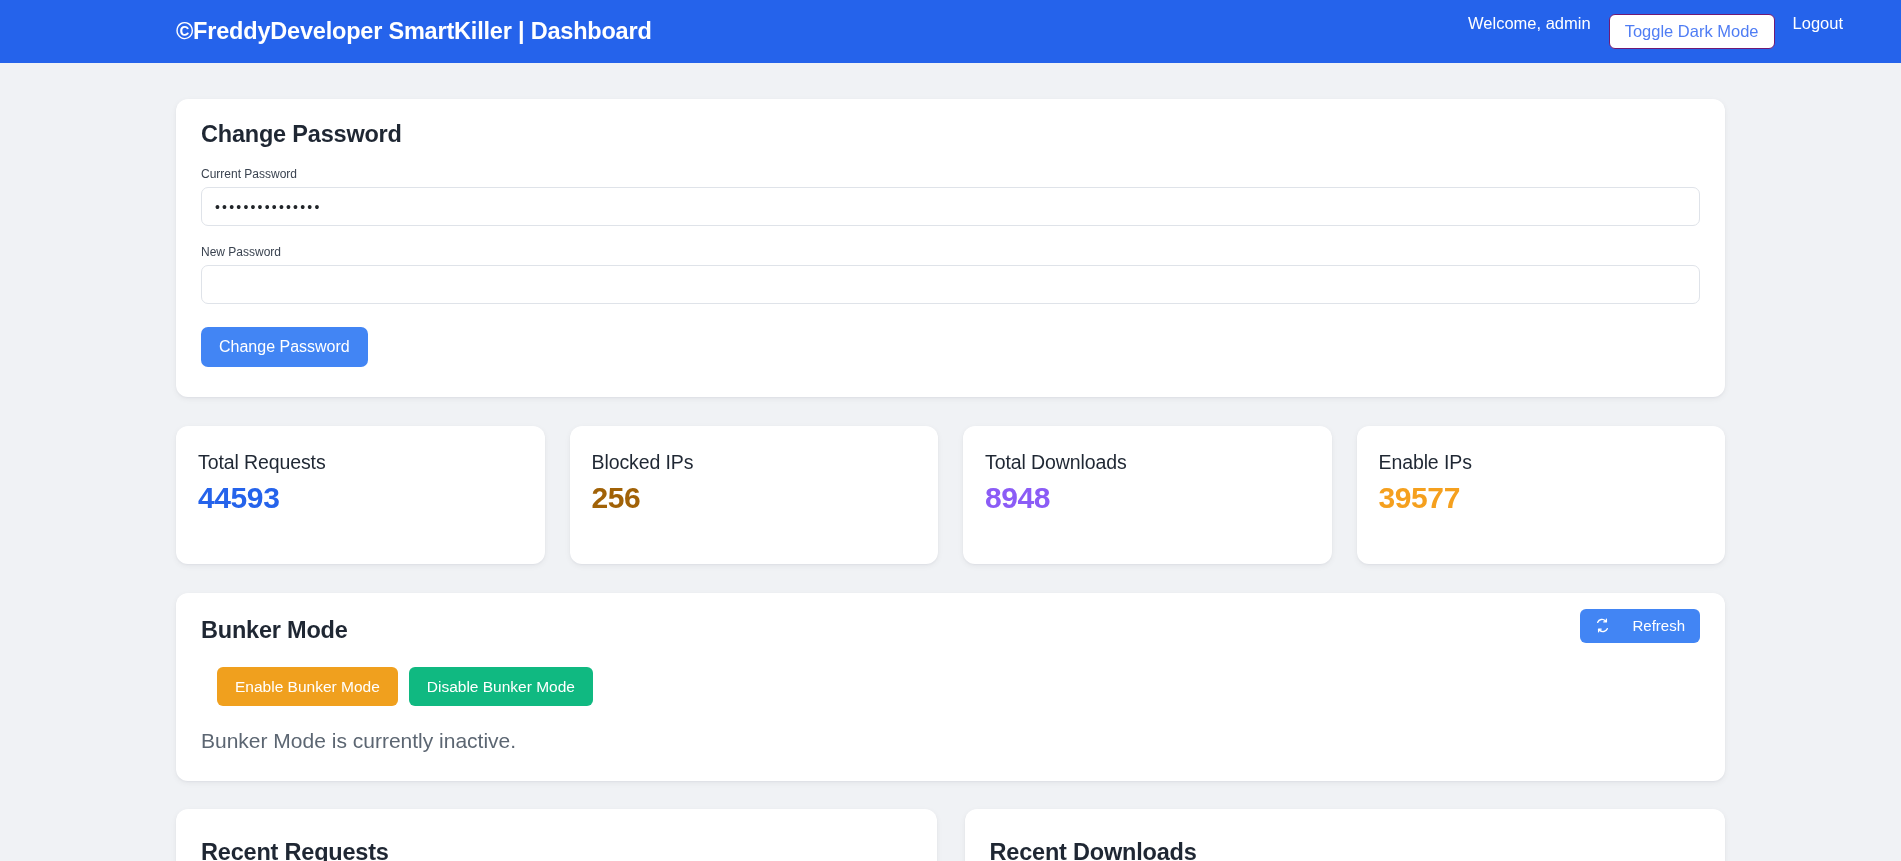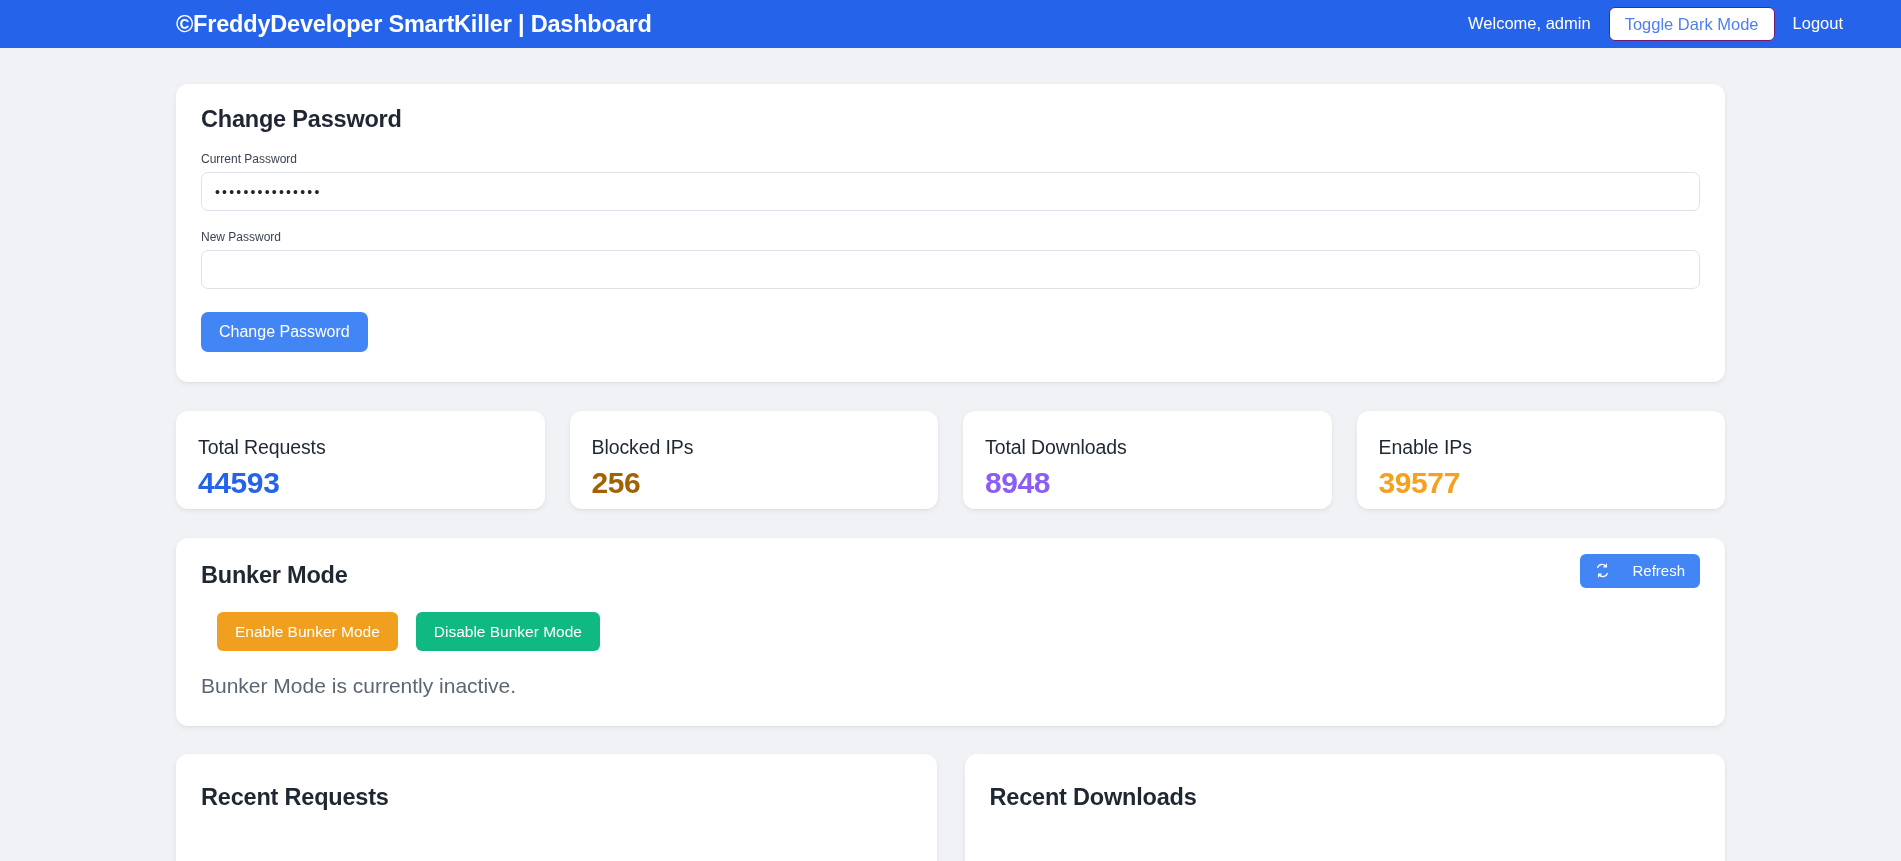--- a/index.html
+++ b/index.html
@@ -11,40 +11,40 @@
   }
 
   body {
     background: #f0f2f5;
     font-family: "Liberation Sans", sans-serif;
     color: #212529;
   }
 
   
   .navbar {
-    height: 48px;
+    height: 63px;
     background: #2563eb;
     display: flex;
     align-items: center;
     padding: 0 58px 0 176px;
     position: relative;
   }
 
   .navbar-brand {
     color: #ffffff;
     font-size: 23.5px;
     font-weight: 700;
     letter-spacing: -0.2px;
     white-space: nowrap;
   }
 
   .navbar-right {
     margin-left: auto;
     display: flex;
-    align-items: center;
+    align-items: flex-start;
     gap: 18px;
   }
 
   .welcome-text {
     color: #ffffff;
     font-size: 16.5px;
   }
 
   .toggle-dark-btn {
     background: #ffffff;
@@ -141,21 +141,21 @@
     gap: 25px;
     margin-top: 29px;
   }
 
   .stat-card {
     flex: 1 1 0;
     background: #ffffff;
     border-radius: 12px;
     box-shadow: 0 2px 6px rgba(16, 24, 40, 0.055), 0 1px 2px rgba(16, 24, 40, 0.04);
     padding: 25px 24px 25px 22px;
-    height: 98px;
+    height: 138px;
   }
 
   .stat-label {
     font-size: 19.5px;
     color: #1f2733;
     font-weight: 400;
     letter-spacing: -0.1px;
   }
 
   .stat-value {
@@ -186,21 +186,21 @@
     align-items: center;
     gap: 22px;
     border-radius: 6px;
     margin-top: -8px;
   }
 
   .refresh-icon { display: inline-block; width: 15px; height: 15px; }
 
   .bunker-buttons {
     display: flex;
-    gap: 18px;
+    gap: 11px;
     margin-top: 23px;
     padding-left: 16px;
   }
 
   .btn-enable-bunker {
     background: #f0a01e;
     font-size: 15.5px;
     padding: 11px 18px;
     border-radius: 6px;
   }

